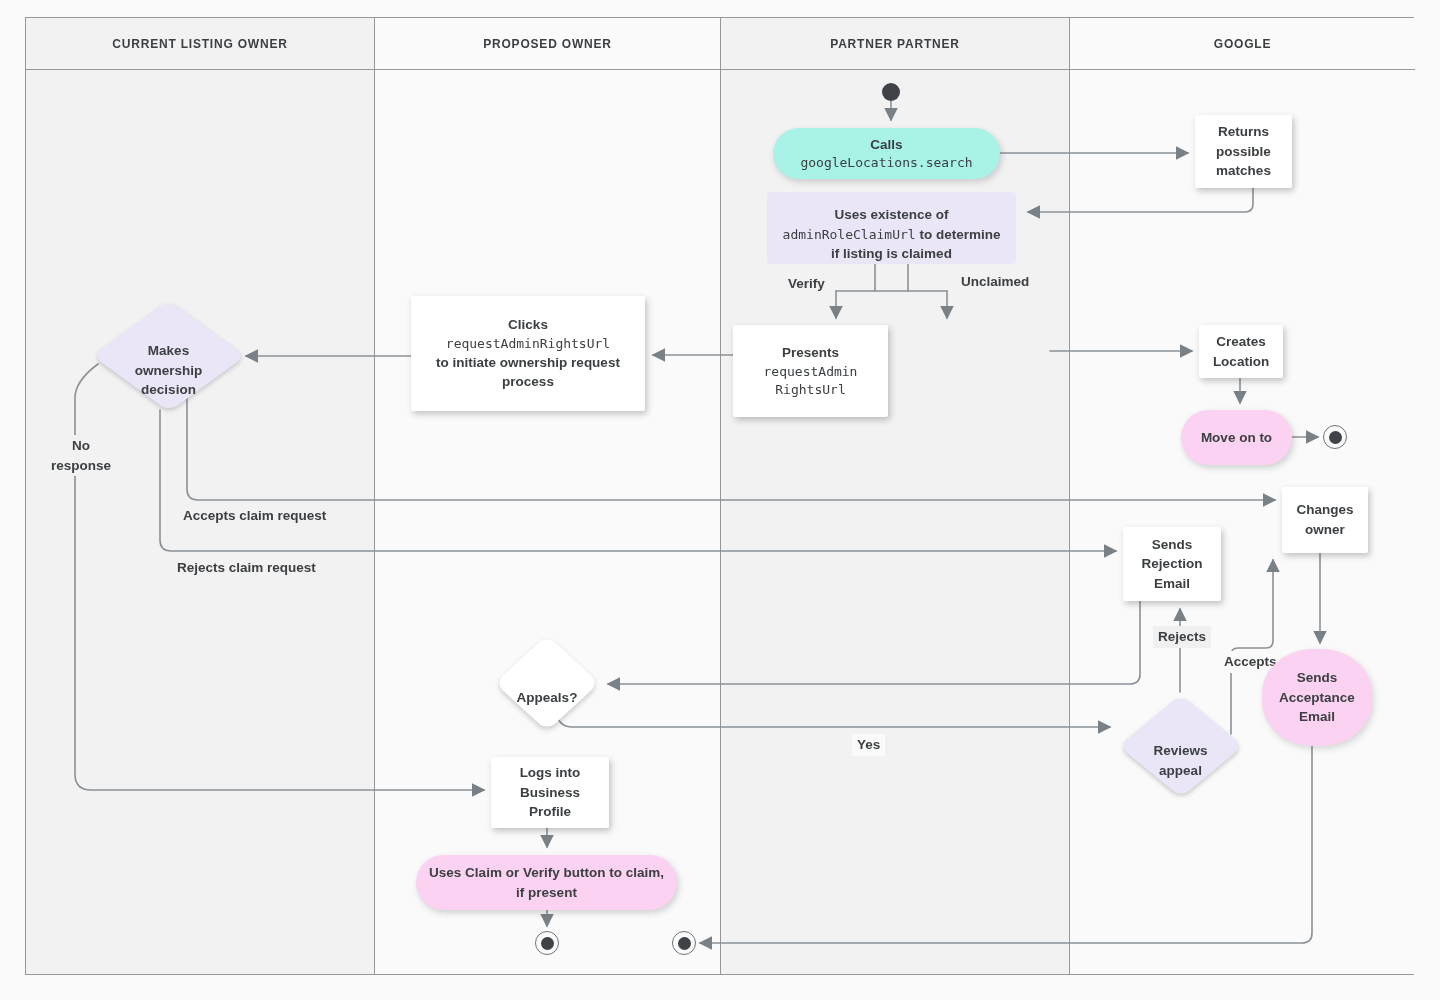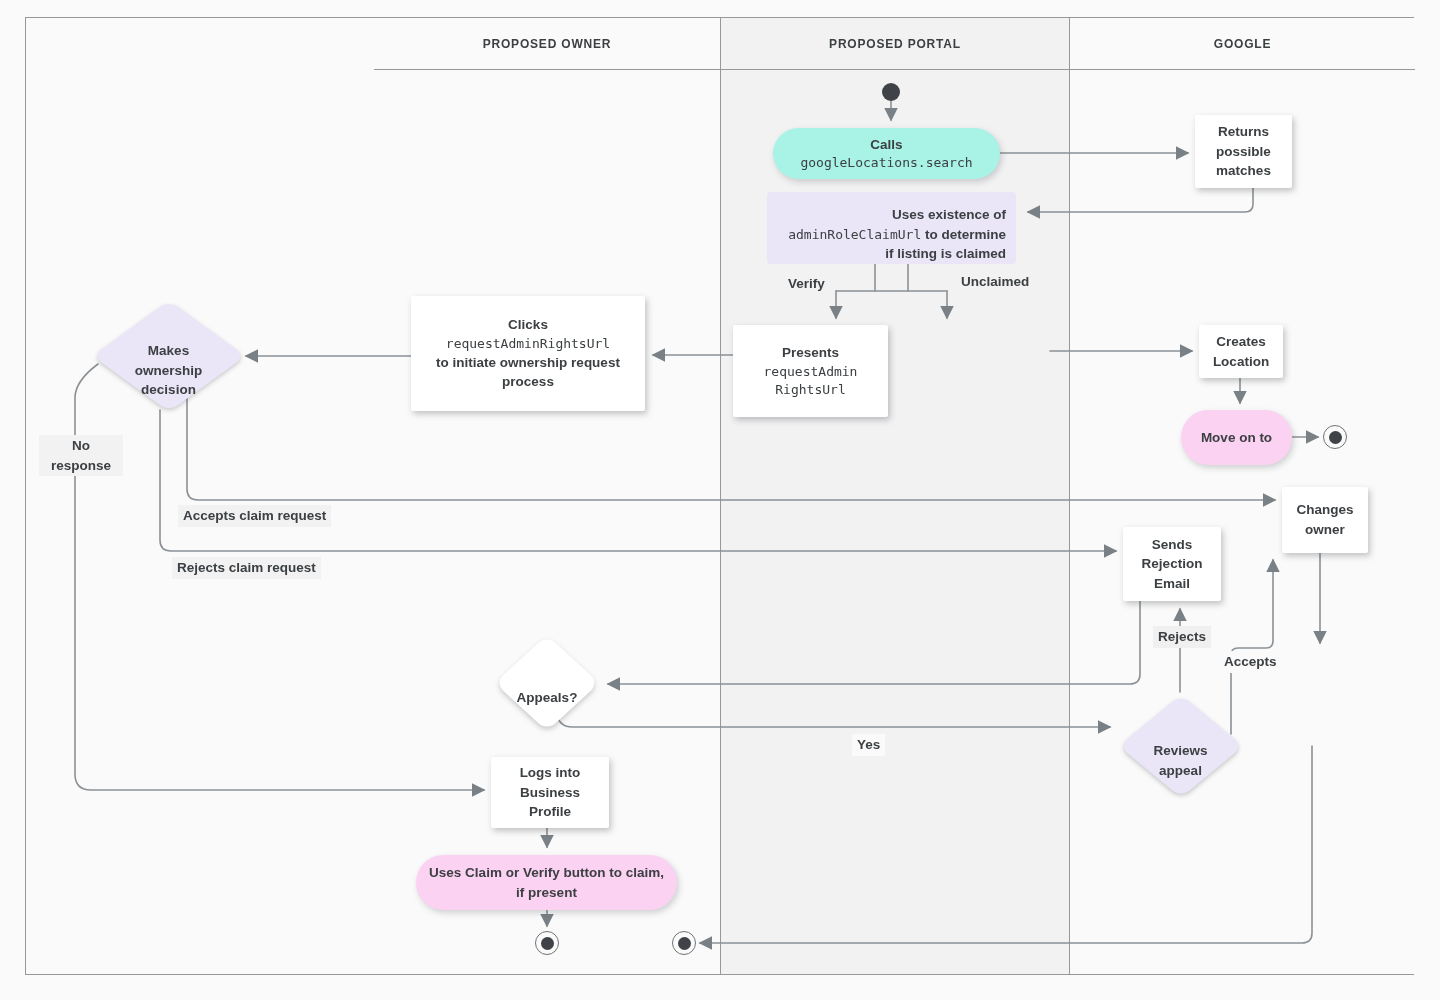--- a/index.html
+++ b/index.html
@@ -32,21 +32,21 @@
             line-height:1.45; color:var(--text); text-align:center; padding:1px 5px; }
 
   
   .node { position:absolute; z-index:4; box-sizing:border-box;
     display:flex; flex-direction:column; align-items:center; justify-content:center;
     text-align:center; font-weight:bold; font-size:13.5px; line-height:1.45;
     color:var(--text); }
   .box  { background:var(--white); border-radius:2px;
           box-shadow:2px 3px 6px rgba(60,64,67,.30); }
   .flat { background:var(--lavender); border-radius:4px; box-shadow:none;
-          padding:6px 10px;text-align:right; }
+          padding:6px 10px; }
   .pill { border-radius:28px; box-shadow:2px 3px 6px rgba(60,64,67,.22); }
   .teal { background:var(--teal); }
   .pink { background:var(--pink); }
   .blob { background:var(--pink); border-radius:46%;
           box-shadow:2px 3px 6px rgba(60,64,67,.18); }
   .code { font-family:"DejaVu Sans Mono", monospace; font-weight:normal;
           font-size:13px; line-height:1.4; white-space:pre-line; }
   .code-inline { font-family:"DejaVu Sans Mono", monospace; font-weight:normal;
           font-size:13px; }
 
@@ -66,25 +66,28 @@
              background:var(--lane-even-bg); display:flex; align-items:center;
              justify-content:center; z-index:4; }
   .enddot { width:13px; height:13px; border-radius:50%; background:var(--dot); }
 </style>
 </head>
 <body>
 
 <div class="stage">
 
   <div class="frame">
+    <div class="lane odd" style="left:0;      width:348px;">
+      <div class="lane-header">CURRENT LISTING OWNER</div>
+    </div>
     <div class="lane even" style="left:348px;  width:346px;">
       <div class="lane-header">PROPOSED OWNER</div>
     </div>
     <div class="lane odd" style="left:694px;  width:349px;">
-      <div class="lane-header">PROPOSED PORTAL</div>
+      <div class="lane-header">PARTNER PARTNER</div>
     </div>
     <div class="lane even" style="left:1043px; width:346px;">
       <div class="lane-header">GOOGLE</div>
     </div>
   </div>
 
   <svg class="edges" width="1440" height="1000" viewBox="0 0 1440 1000">
     <defs>
       <marker id="ah" viewBox="0 0 9 9" refX="8" refY="4.5" markerWidth="8.5" markerHeight="8.5" orient="auto-start-reverse">
         <path d="M0,0 L9,4.5 L0,9 z" style="fill:var(--arrowhead)"></path>
@@ -167,20 +170,23 @@
   </div>
 
   <div class="node box" style="left:1282px; top:487px; width:86px; height:66px;">
     <span>Changes owner</span>
   </div>
 
   <div class="node box" style="left:1123px; top:527px; width:98px; height:74px;">
     <span>Sends Rejection Email</span>
   </div>
 
+  <div class="node blob" style="left:1262px; top:649px; width:110px; height:97px;">
+    <span style="max-width:96px;">Sends Acceptance Email</span>
+  </div>
 
   <div class="node diamond" style="left:1118px; top:694px; width:125px; height:104px;text-align:center;">
     <div class="dbg lavbg" style="width:88px; height:88px; transform:translate(-50%,-50%) scale(1,0.83) rotate(45deg);"></div>
     <span class="dtext" style="max-width:80px;">Reviews appeal</span>
   </div>
 
   <div class="node diamond" style="left:495px; top:635px; width:104px; height:96px;">
     <div class="dbg whitebg" style="width:74px; height:74px; transform:translate(-50%,-50%) scale(1,0.92) rotate(45deg);"></div>
     <span class="dtext">Appeals?</span>
   </div>

